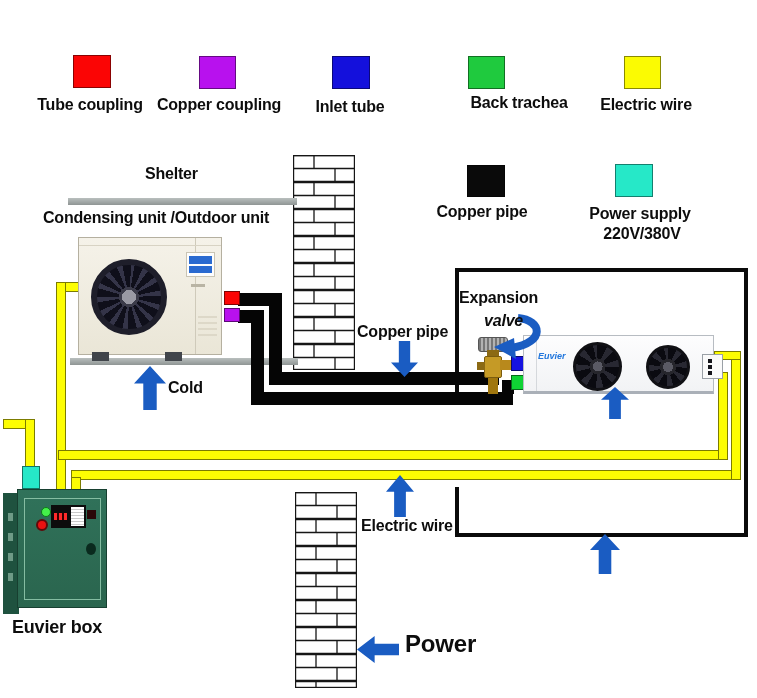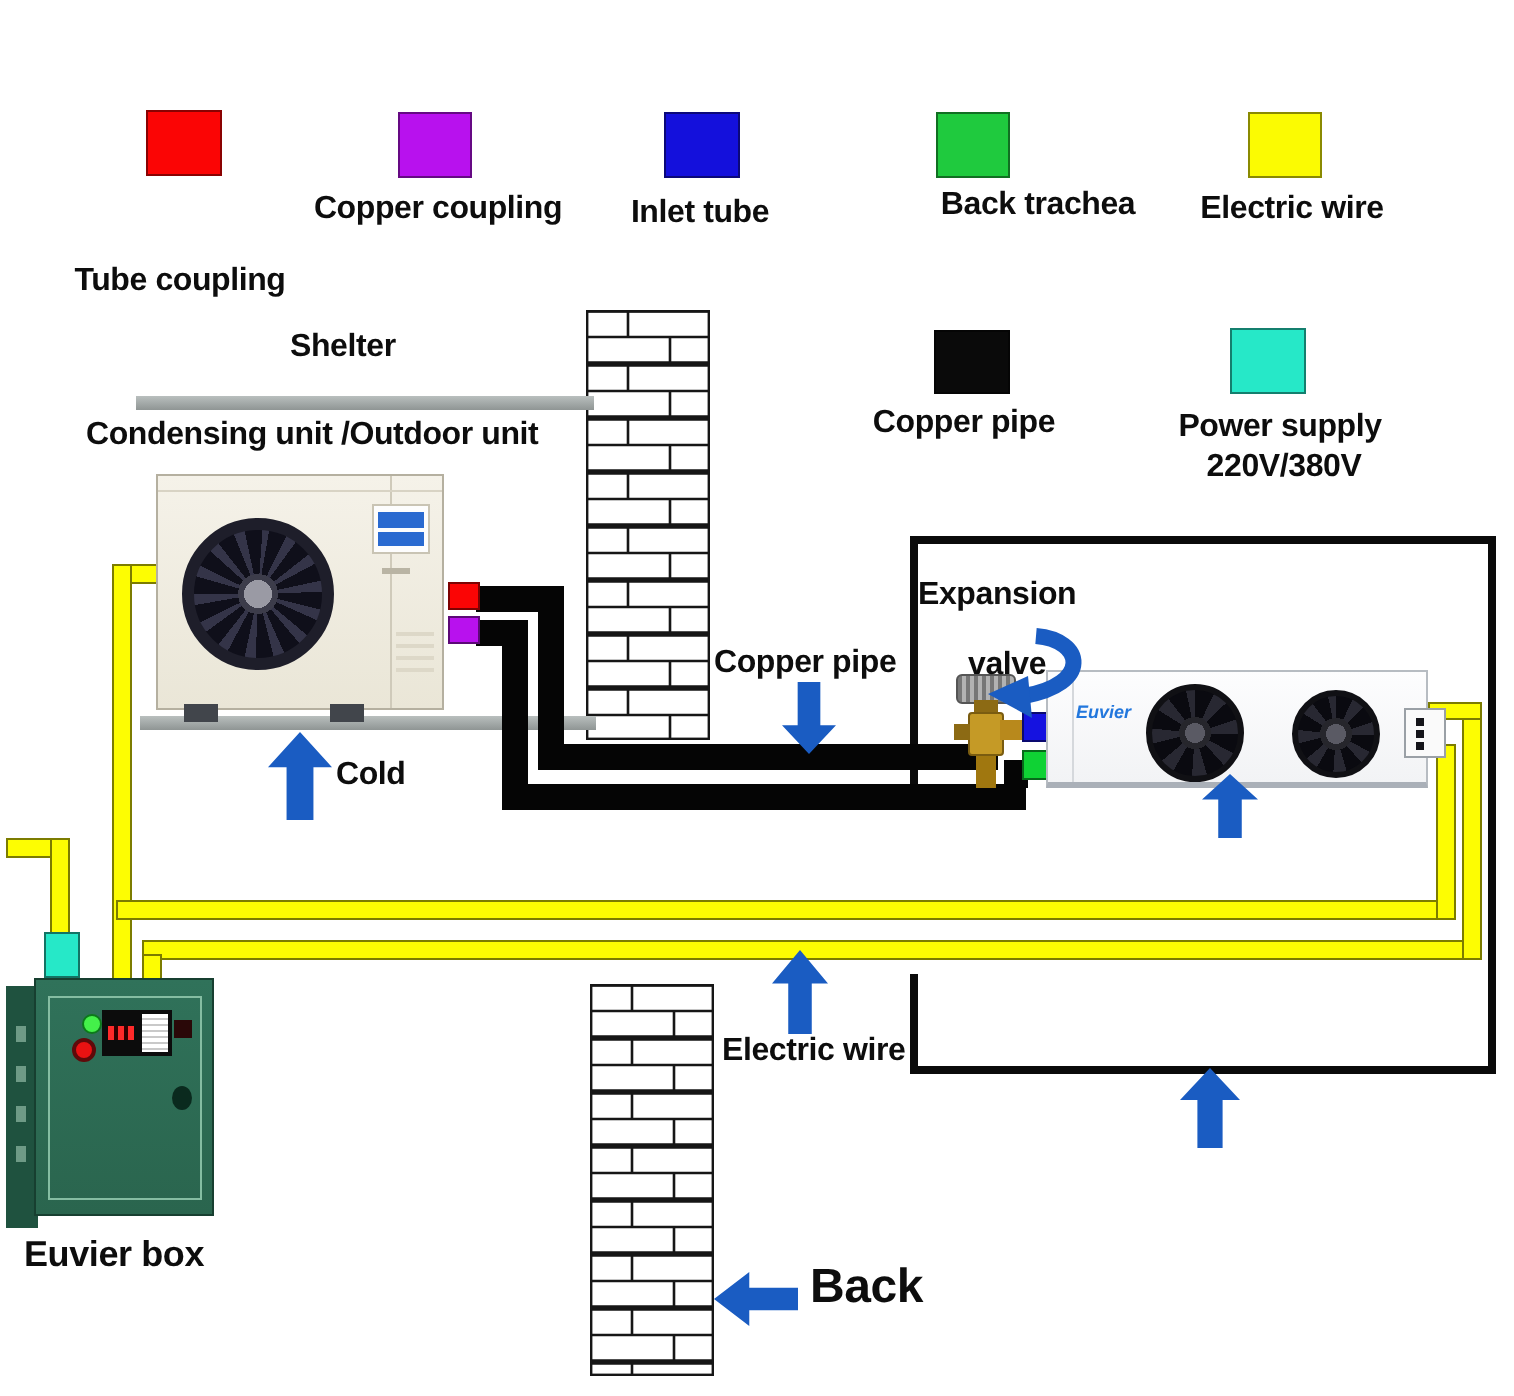--- a/index.html
+++ b/index.html
@@ -87,21 +87,21 @@
 <body>
 
 <div id="canvas">
 
   <span class="sw" style="left: 73px; top: 55px; background: rgb(251, 5, 5);"></span>
   <span class="sw" style="left: 199px; top: 56px; width: 37px; background: rgb(184, 17, 238);"></span>
   <span class="sw" style="left: 332px; top: 56px; background: rgb(20, 16, 220);"></span>
   <span class="sw" style="left: 468px; top: 56px; width: 37px; background: rgb(31, 202, 62);"></span>
   <span class="sw" style="left: 624px; top: 56px; width: 37px; background: rgb(251, 251, 2);"></span>
 
-  <span class="lbl ctr" style="left:90px;top:96px;margin-top:36px;">Tube coupling</span>
+  <span class="lbl ctr" style="left:90px;top:96px;">Tube coupling</span>
   <span class="lbl ctr" style="left:219px;top:96px;">Copper coupling</span>
   <span class="lbl ctr" style="left:350px;top:98px;">Inlet tube</span>
   <span class="lbl ctr" style="left:487px;top:94px;margin-left:32px;">Back trachea</span>
   <span class="lbl ctr" style="left:646px;top:96px;">Electric wire</span>
 
   <span class="sw" style="left: 467px; top: 165px; height: 32px; background: rgb(10, 10, 10);"></span>
   <span class="sw" style="left: 615px; top: 164px; background: rgb(38, 232, 200);"></span>
   <span class="lbl ctr" style="left:482px;top:203px;">Copper pipe</span>
   <span class="lbl ctr" style="left:640px;top:205px;">Power supply</span>
   <span class="lbl ctr" style="left:642px;top:225px;">220V/380V</span>
@@ -222,18 +222,18 @@
   <svg class="abs" style="left:494px;top:314px;" width="54" height="46">
     <path d="M24 4 C48 6 52 28 18 34" fill="none" stroke="#1a5cc2" stroke-width="8"></path>
     <polygon points="20,24 22,45 0,33" fill="#1a5cc2"></polygon>
   </svg>
 
   <div class="lbl" style="left:145px;top:165px;">Shelter</div>
   <div class="lbl" style="left:43px;top:209px;">Condensing unit /Outdoor unit</div>
   <div class="lbl" style="left:168px;top:379px;">Cold</div>
   <div class="lbl" style="left:357px;top:323px;">Copper pipe</div>
   <div class="lbl" style="left:459px;top:289px;">Expansion</div>
-  <div class="lbl" style="left:484px;top:324px;">valve</div>
+  <div class="lbl" style="left:484px;top:312px;font-style:italic;">valve</div>
   <div class="lbl" style="left:361px;top:517px;">Electric wire</div>
-  <div class="lbl" style="left:405px;top:630px;font-size:24px;">Back</div>
+  <div class="lbl" style="left:405px;top:630px;font-size:24px;">Power</div>
   <div class="lbl" style="left:12px;top:617px;font-size:18px;">Euvier box</div>
 
 </div>
 
 </body></html>

